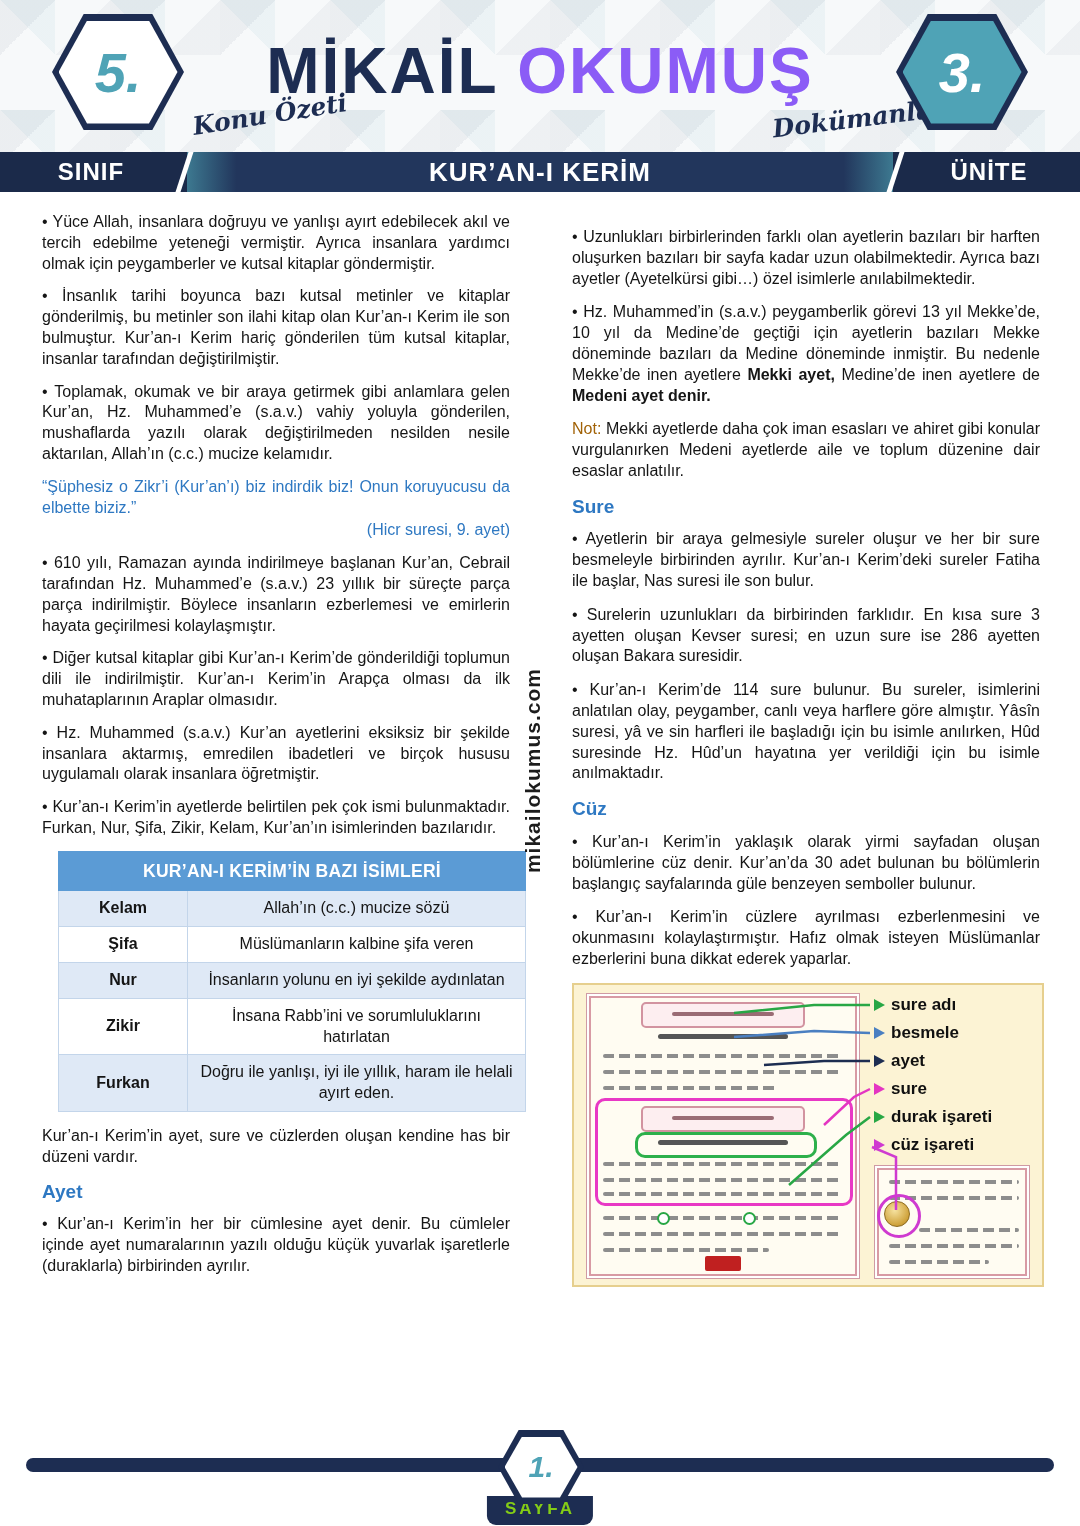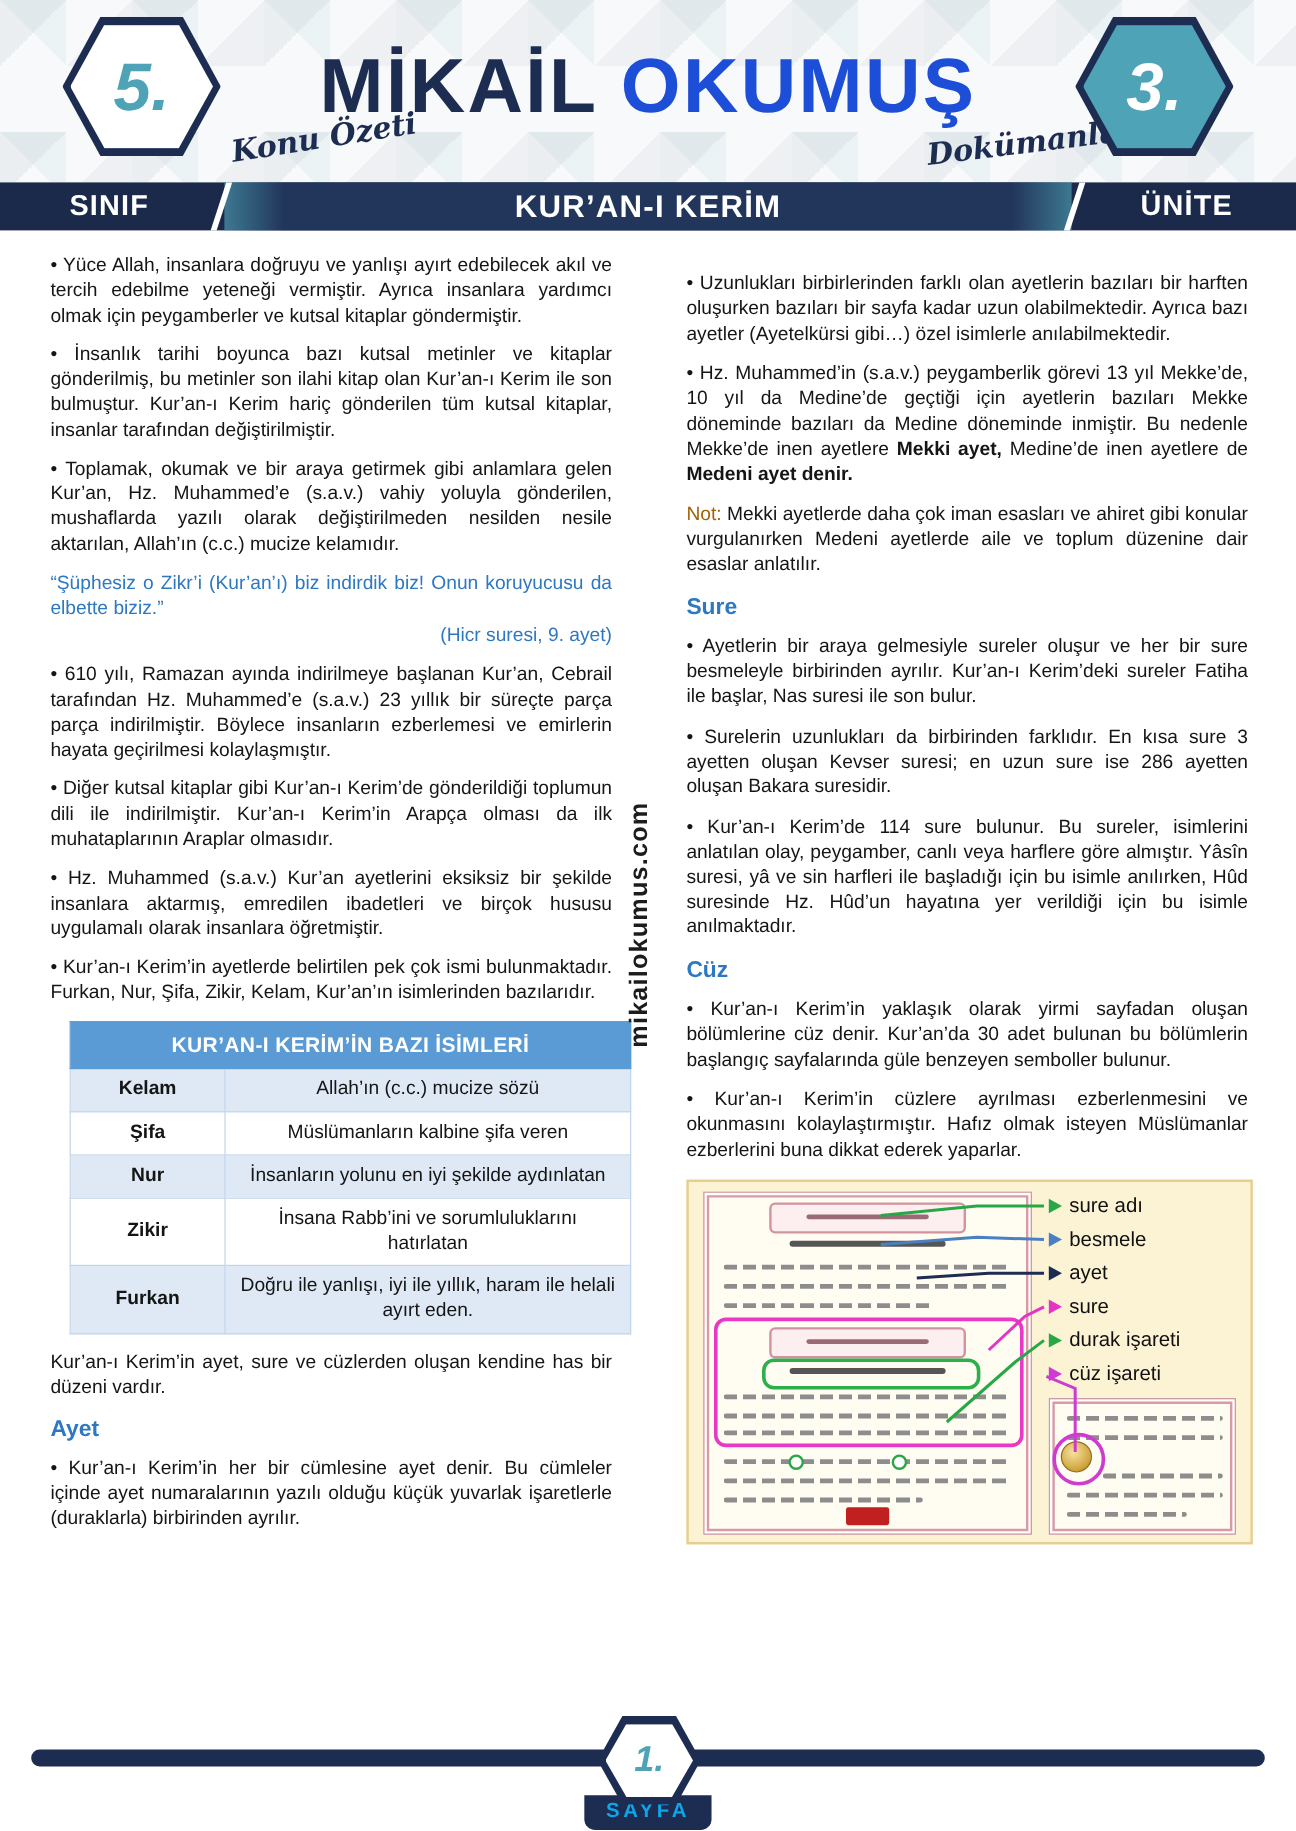--- a/index.html
+++ b/index.html
@@ -23,21 +23,21 @@
     clip-path:polygon(0 50%,24% 0,76% 0,100% 50%,76% 100%,24% 100%);
     background:#ffffff;display:flex;align-items:center;justify-content:center;}
   .hex-grade{left:52px;top:14px;width:132px;height:116px;}
   .hex-unit{right:52px;top:14px;width:132px;height:116px;}
   .hex-unit .h-in{background:#4fa3b6;}
   .hex-num{font-size:56px;font-weight:bold;color:#4fa3b6;font-style:italic;}
   .hex-unit .hex-num{color:#ffffff;}
   .brand{position:absolute;top:34px;left:0;right:0;text-align:center;z-index:2;
     font-weight:bold;font-size:64px;letter-spacing:2px;white-space:nowrap;}
   .brand .b1{color:#1d2d52;}
-  .brand .b2{color:#1d4ed8;text-align:right;}
+  .brand .b2{color:#8b5cf6;text-align:right;}
   .script{position:absolute;font-family:"DejaVu Serif",serif;font-style:italic;font-weight:bold;
     color:#1d2d52;font-size:25px;z-index:2;}
   .script-left{left:192px;top:100px;transform:rotate(-9deg);}
   .script-right{left:772px;top:104px;transform:rotate(-7deg);}
   
   .band{position:absolute;top:152px;left:0;right:0;height:40px;background:#1b2a4a;
     display:flex;align-items:stretch;color:#fff;z-index:2;}
   .band .seg{display:flex;align-items:center;justify-content:center;font-weight:bold;}
   .seg-left,.seg-right{width:182px;font-size:24px;letter-spacing:1px;}
   .seg-center{flex:1;font-size:26px;letter-spacing:1px;
@@ -80,21 +80,21 @@
   .p2 .tline{left:14px;right:10px;}
   .durak{position:absolute;width:9px;height:9px;border:2px solid #28a745;border-radius:50%;background:#fff;}
   .hl{position:absolute;border-radius:10px;}
   .hl-green{border:3px solid #2db04b;}
   .hl-magenta{border:3px solid #e838c5;}
   .badge-red{position:absolute;width:36px;height:15px;background:#c02020;border-radius:2px;}
   .rosette{position:absolute;width:24px;height:24px;border-radius:50%;border:1px solid #8d6a1d;
     background:radial-gradient(circle at 40% 35%, #f6e2a0, #cfa23a 70%, #9c7420);}
   .hl-ring{position:absolute;width:38px;height:38px;border:3px solid #cf3ad0;border-radius:50%;}
   .fig-label{position:absolute;left:300px;height:20px;display:flex;align-items:center;gap:6px;
-    font-weight:normal;font-size:17px;color:#101010;white-space:nowrap;}
+    font-weight:bold;font-size:17px;color:#101010;white-space:nowrap;}
   .arr{width:0;height:0;border-top:6px solid transparent;border-bottom:6px solid transparent;}
   .a1{border-left:11px solid #28a745;}
   .a2{border-left:11px solid #4a7fc1;}
   .a3{border-left:11px solid #1d2d52;}
   .a4{border-left:11px solid #e435c2;}
   .a5{border-left:11px solid #28a745;}
   .a6{border-left:11px solid #cf3ad0;}
   .fig-arrows{position:absolute;left:0;top:0;pointer-events:none;}
   .fig-arrows polyline{fill:none;stroke-width:2.5px;}
   .l1,.l5{stroke:#28a745;}
@@ -104,21 +104,21 @@
   .l6{stroke:#cf3ad0;}
   
   .watermark{position:absolute;left:521px;top:668px;writing-mode:vertical-rl;
     transform:rotate(180deg);font-weight:bold;font-size:21px;color:#1c1c1c;letter-spacing:1px;}
   
   .footer-bar{position:absolute;left:26px;right:26px;top:1458px;height:14px;
     background:#1d2d52;border-radius:7px;}
   .footer-hex{left:498px;top:1430px;width:86px;height:74px;position:absolute;z-index:3;}
   .footer-hex .hex-num{font-size:30px;}
   .footer-tab{position:absolute;left:50%;top:1496px;transform:translateX(-50%);
-    background:#1d2d52;color:#0ea5e9;font-weight:bold;font-size:17px;letter-spacing:3px;
+    background:#1d2d52;color:#84cc16;font-weight:bold;font-size:17px;letter-spacing:3px;
     padding:3px 18px 6px;border-radius:0 0 9px 9px;}
 </style>
 </head>
 <body>
 
 <div class="page">
 
   <div class="header">
     <div class="hex hex-grade">
       <div class="h-out">

